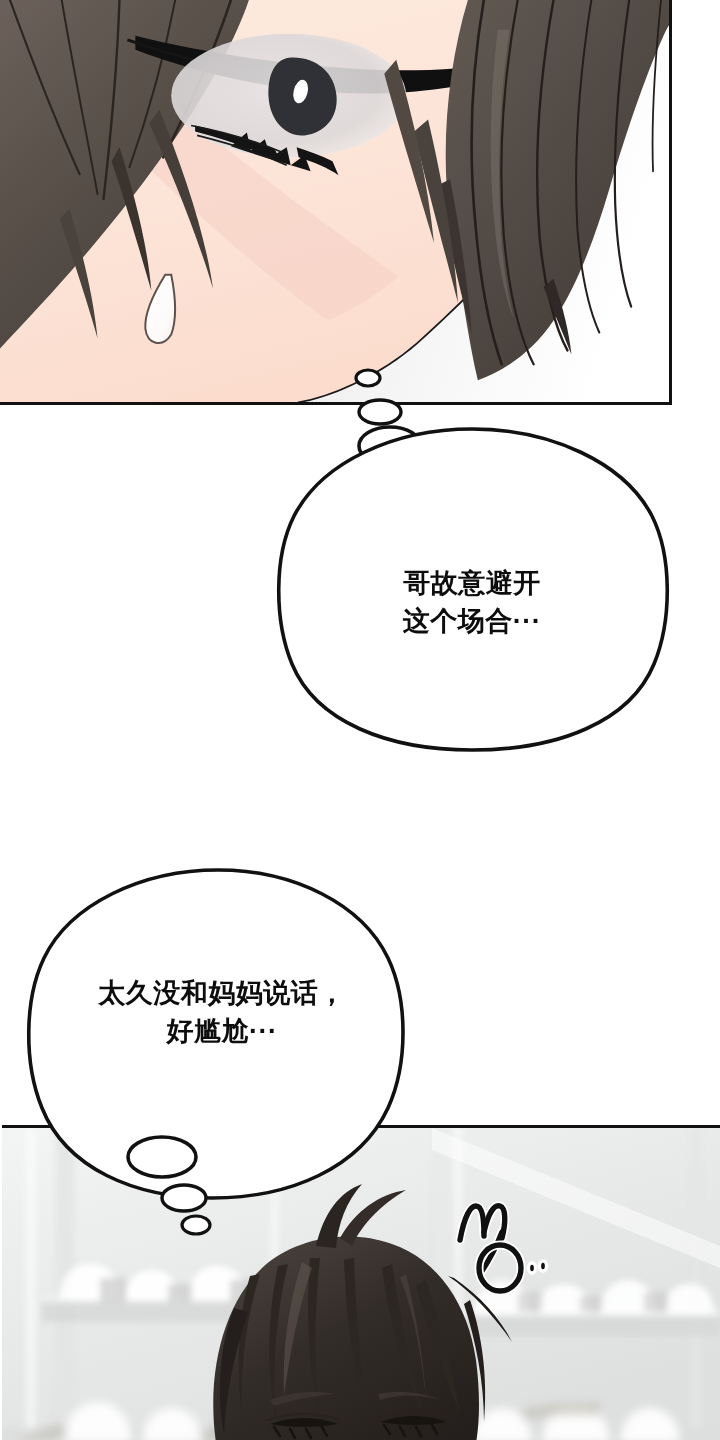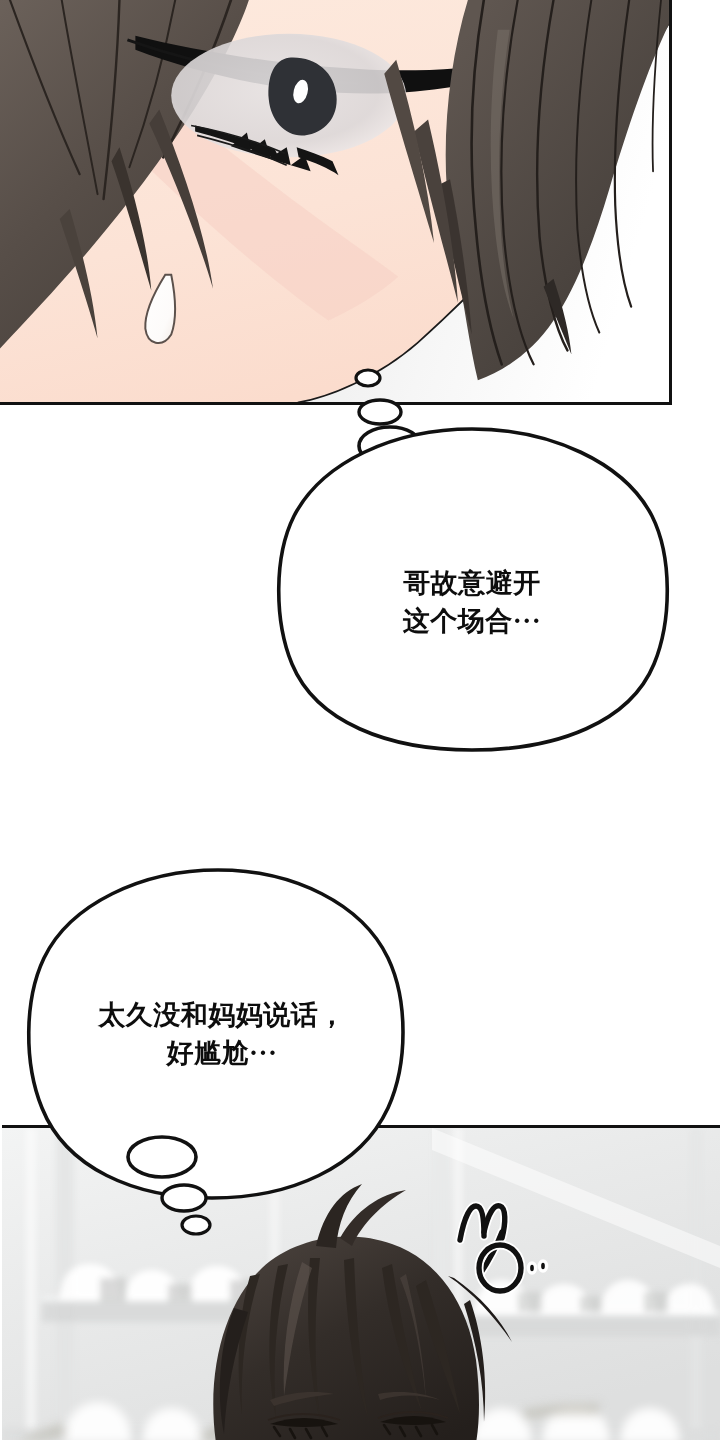--- a/index.html
+++ b/index.html
@@ -53,32 +53,32 @@
   }
   .bubble svg { display:block; overflow: visible; }
   .bubble-text {
     position: absolute;
     text-align: center;
     color: #0d0d0d;
     font-weight: 700;
     line-height: 1.42;
     white-space: pre-line;
     letter-spacing: 0.5px;
-    font-family: Liberation Serif, serif;
+    font-family: Liberation Sans, sans-serif;
   }
 
   #bubble-one { left: 272px; top: 424px; width: 400px; height: 330px; z-index: 20; }
   #bubble-one .bubble-text {
     left: 0; top: 140px; width: 400px;
     font-size: 27px;
   }
 
   #bubble-two { left: 22px; top: 862px; width: 400px; height: 400px; z-index: 20; }
   #bubble-two .bubble-text {
-    left: 0; top: 134px; width: 400px;
+    left: 0; top: 112px; width: 400px;
     font-size: 27px;
   }
 
   
   .sfx {
     position: absolute;
     z-index: 25;
     left: 448px;
     top: 1192px;
     width: 120px;

